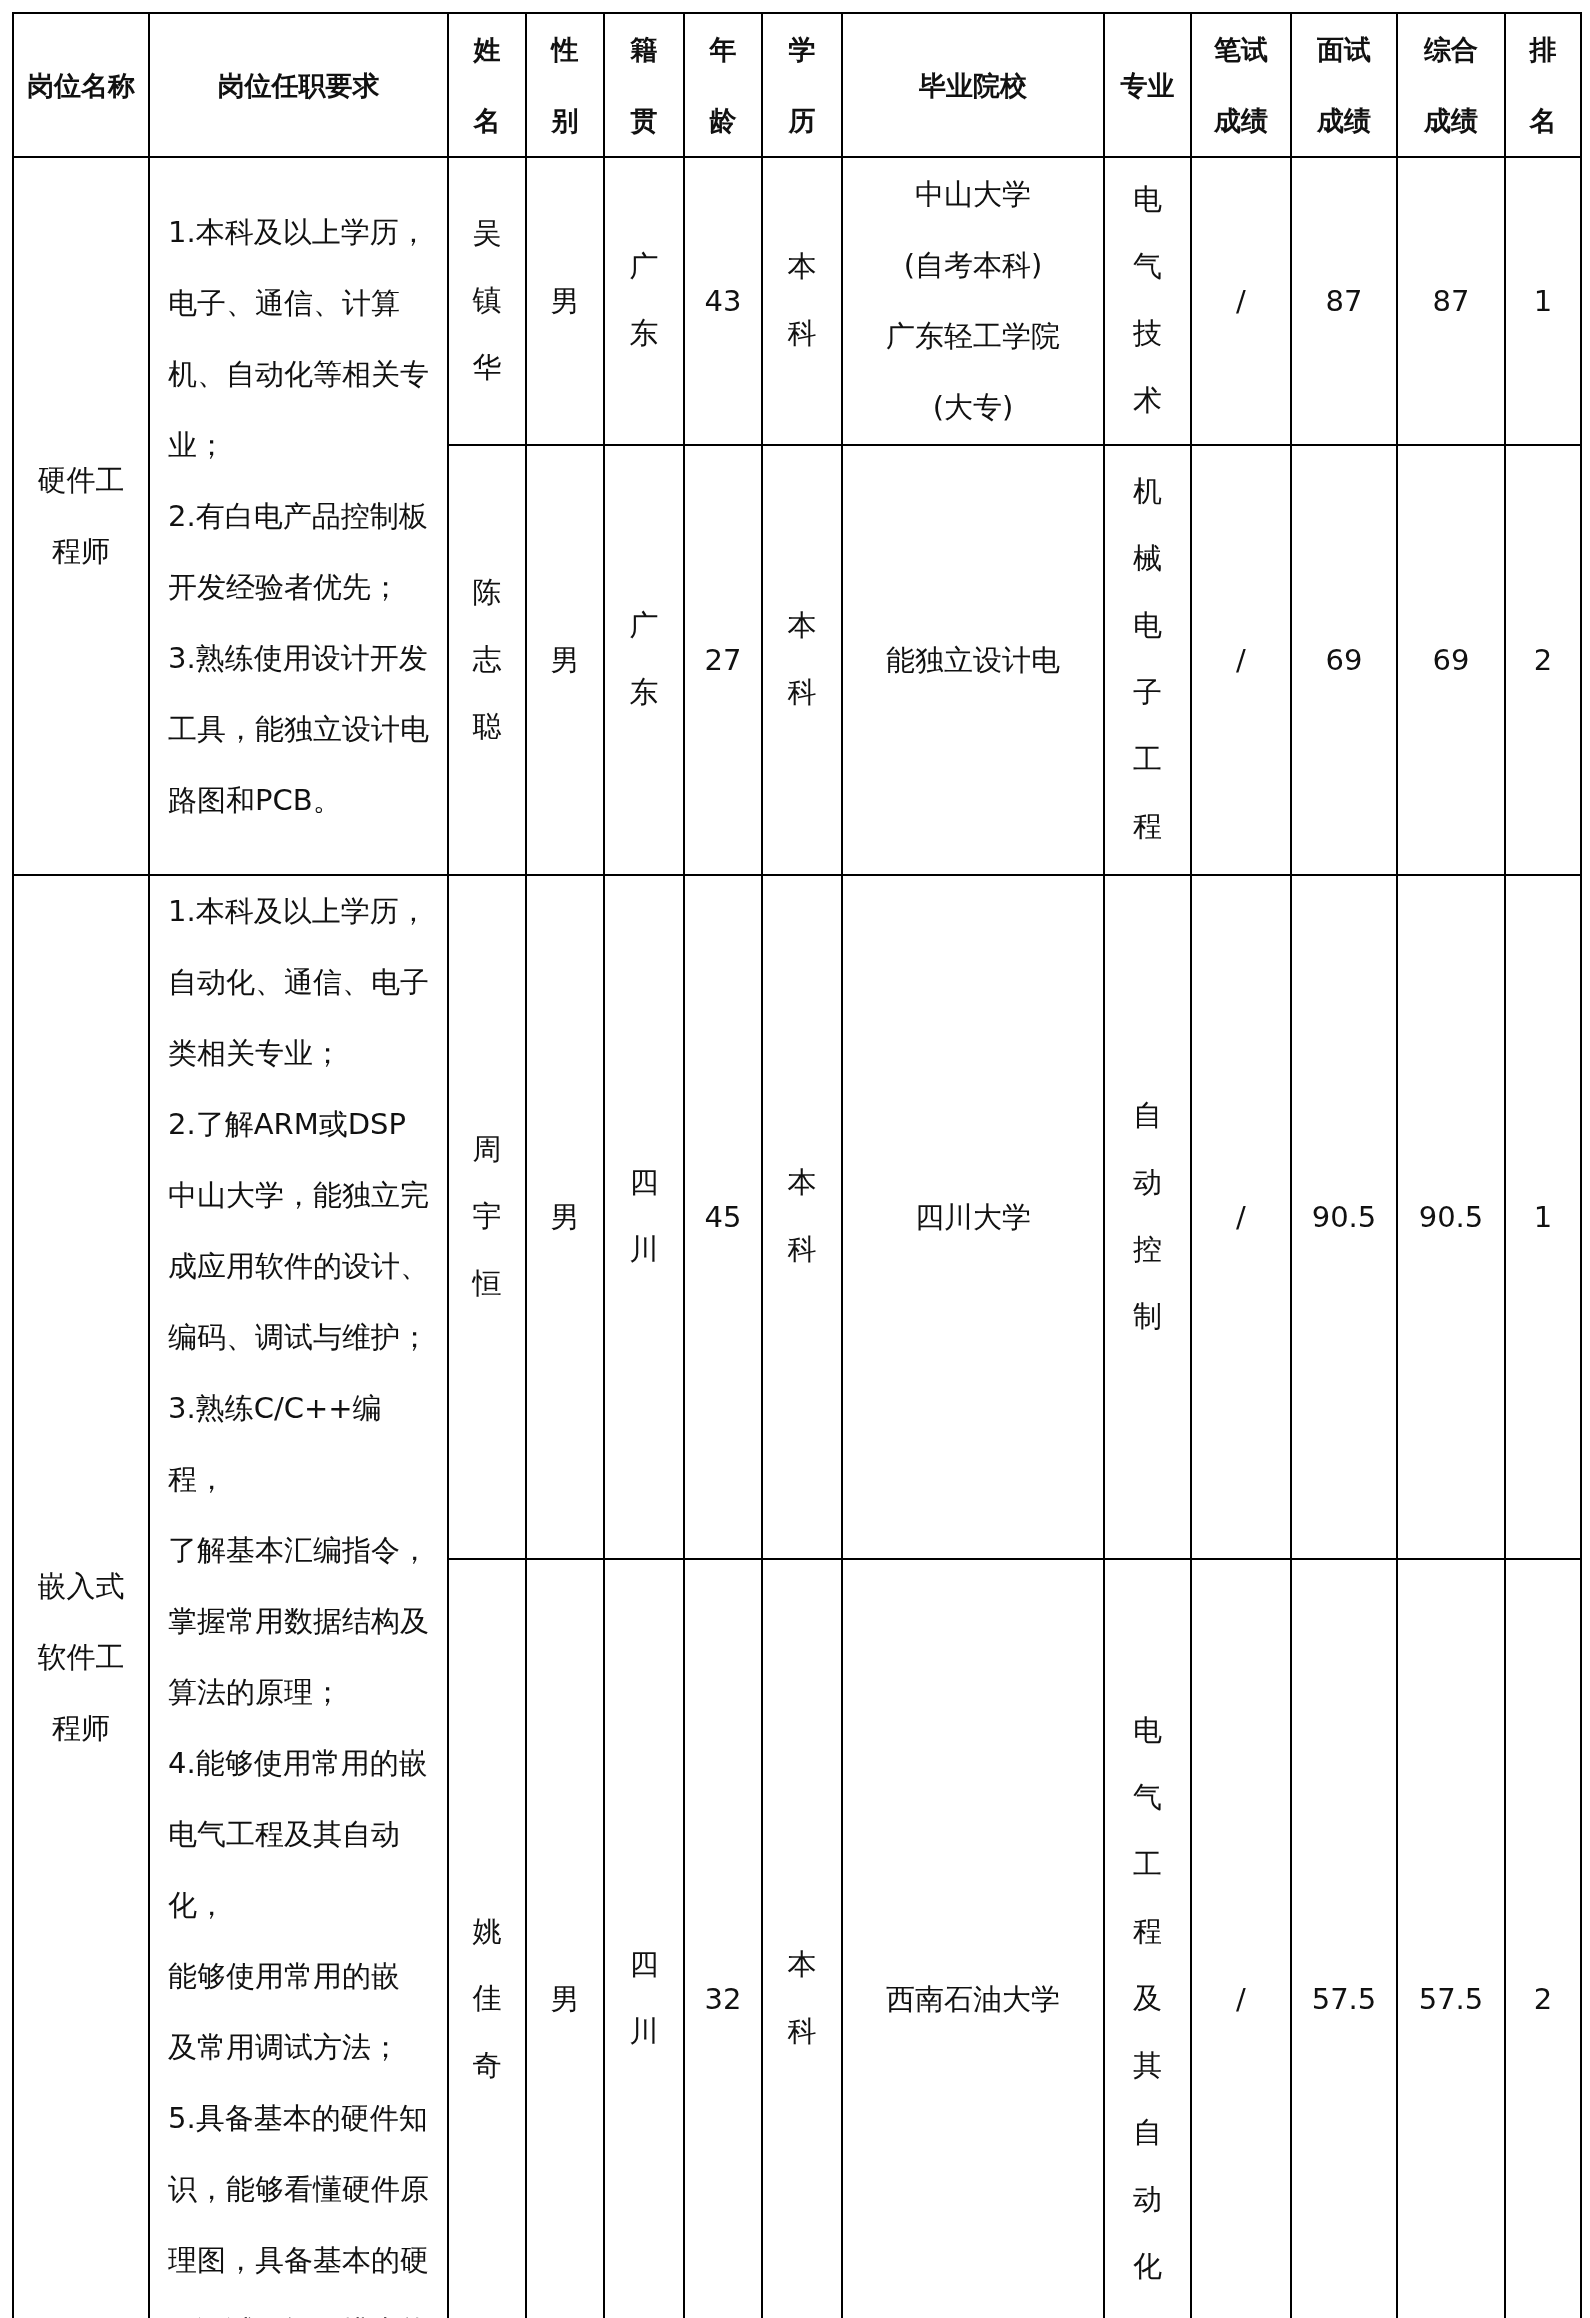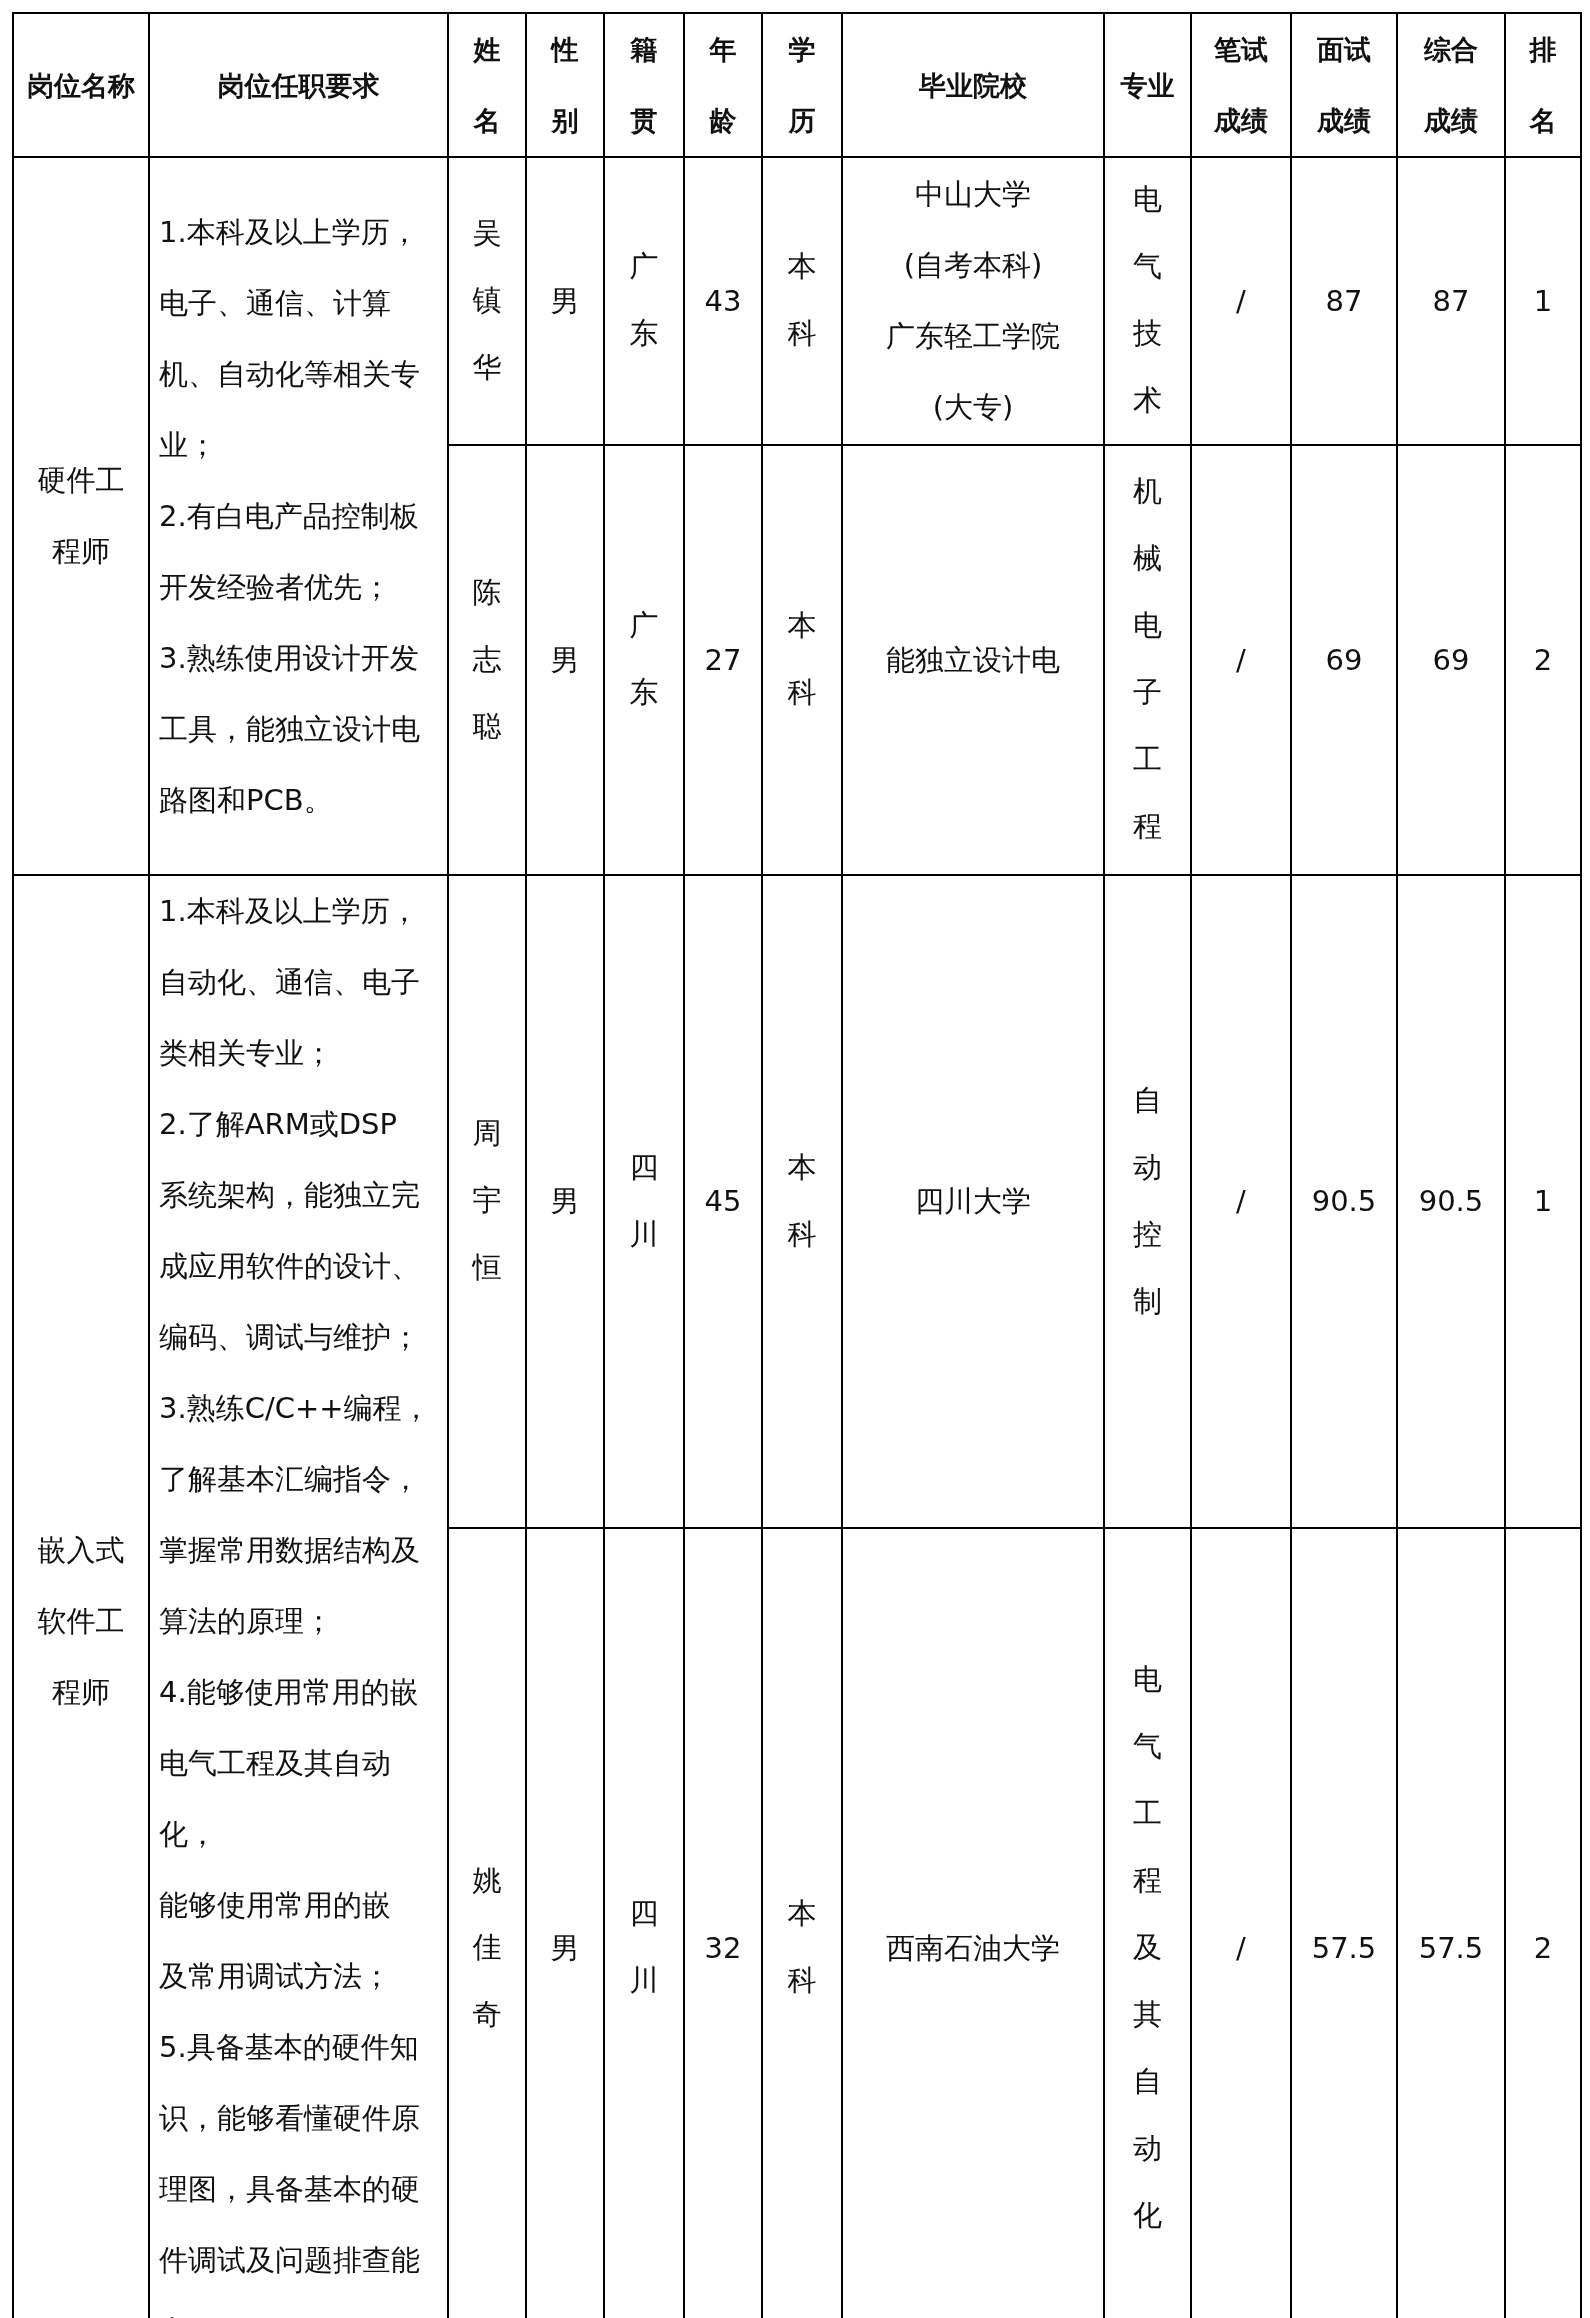--- a/index.html
+++ b/index.html
@@ -3,21 +3,21 @@
 <meta charset="utf-8">
 <style>
   html, body { margin: 0; padding: 0; background: #ffffff; }
   body { width: 1591px; height: 2319px; position: relative; overflow: hidden;
          font-family: "DejaVu Sans", "Liberation Sans", sans-serif; color: #111; }
   table { position: absolute; left: 12px; top: 12px; border-collapse: collapse; table-layout: fixed; }
   td, th { border: 2.5px solid #000; padding: 0; text-align: center; vertical-align: middle; }
   th { font-weight: bold; font-size: 27px; line-height: 71px; }
   td { font-size: 29px; line-height: 71px; font-weight: normal; }
   .vert { display: inline-block; width: 1.1em; word-break: break-all; line-height: 67px; }
-  .req { text-align: left; padding: 0 12px 0 9px; word-break: break-all; border-radius: 8px; }
+  .req { text-align: left; padding: 0 12px 0 18px; word-break: break-all; border-radius: 8px; }
   .req div { line-height: 71px; }
   .multi div { line-height: 71px; }
   .hdr-stack div { line-height: 71px; }
 </style>
 </head>
 <body>
 
 <table>
   <colgroup>
     <col style="width:136px">
@@ -134,21 +134,21 @@
       <td rowspan="2" class="multi">
         <div>嵌入式</div>
           <div>软件工</div>
           <div>程师</div>
       </td>
       <td rowspan="2" class="req">
         <div>1.本科及以上学历，</div>
           <div>自动化、通信、电子</div>
         <div>类相关专业；</div>
           <div>2.了解ARM或DSP</div>
-        <div>系统架构，能独立完</div>
+        <div>中山大学，能独立完</div>
           <div>成应用软件的设计、</div>
         <div>编码、调试与维护；</div>
           <div>3.熟练C/C++编程，</div>
         <div>了解基本汇编指令，</div>
           <div>掌握常用数据结构及</div>
         <div>算法的原理；</div>
           <div>4.能够使用常用的嵌</div>
         <div>电气工程及其自动化，</div>
           <div>能够使用常用的嵌</div>
         <div>及常用调试方法；</div>

